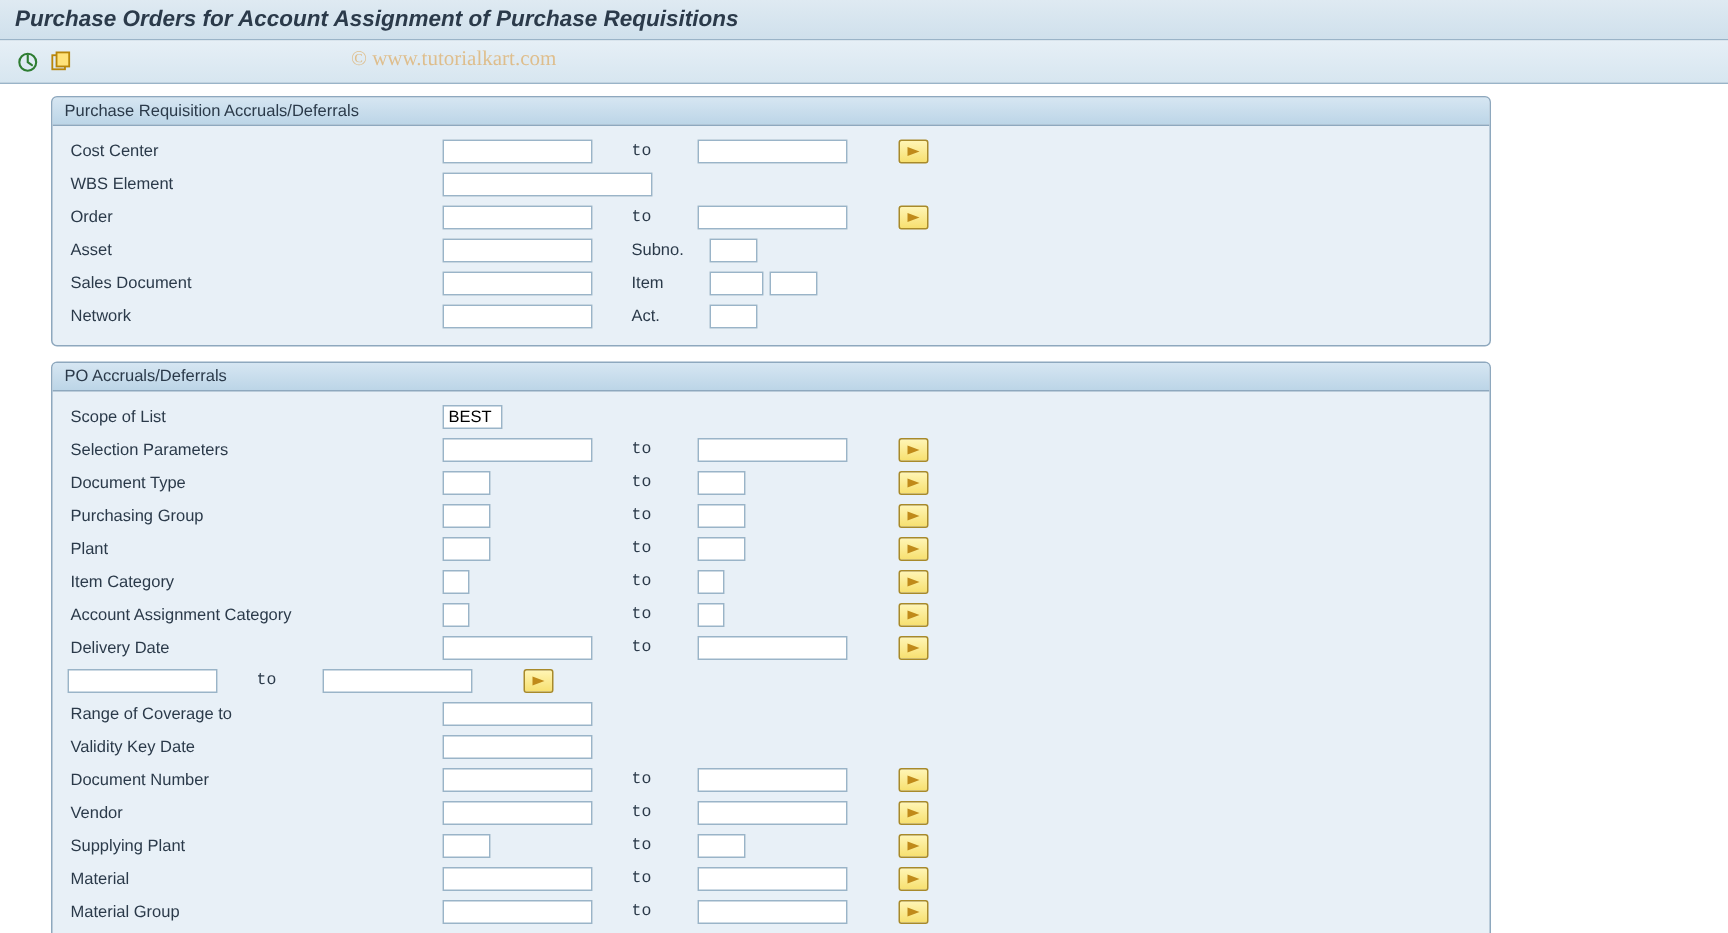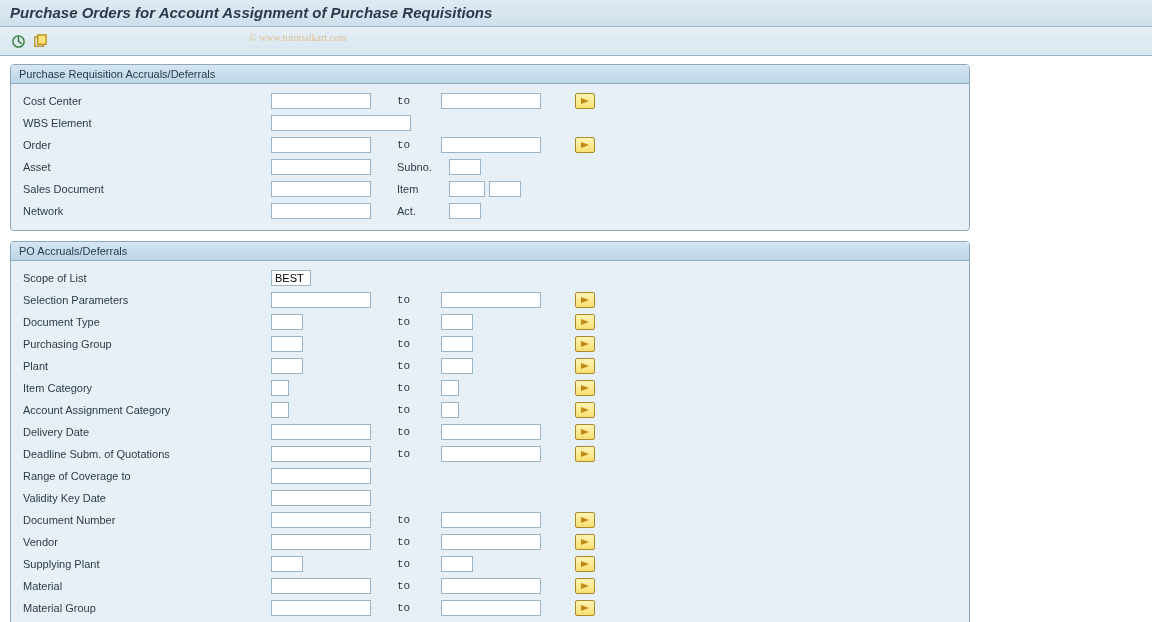--- a/index.html
+++ b/index.html
@@ -35,38 +35,39 @@
   }
   .toolbar-icon {
     width: 16px;
     height: 16px;
     display: inline-flex;
     align-items: center;
     justify-content: center;
   }
   .watermark {
     position: absolute;
-    left: 249px;
+    left: 234px;
     top: 5px;
-    font-size: 10px;
+    font-size: 14px;
     color: #de9a3a;
     opacity: 0.55;
     font-family: Georgia, serif;
     pointer-events: none;
   }
   .content {
     padding: 8px 10px 10px 10px;
   }
   .group {
     width: 958px;
     border: 1px solid #8ea8be;
     border-radius: 4px;
     margin-bottom: 10px;
     background: #e8f0f7;
     overflow: hidden;
+    margin-left: 24px;
   }
   .group-header {
     background: linear-gradient(to bottom, #d6e6f2 0%, #bcd5e7 100%);
     border-bottom: 1px solid #8ea8be;
     padding: 3px 8px;
     font-size: 11px;
     color: #2b3a4a;
   }
   .group-body {
     padding: 6px 0 8px 10px;
@@ -308,21 +309,20 @@
         <div class="cell-to">to</div>
         <div class="cell-input2"><input class="text w-100" style=""></div>
         <div class="cell-btn"><span class="ms-btn">
               <svg width="10" height="8" viewBox="0 0 10 8">
                 <path d="M1 1 L9 4 L1 7 Z" fill="#c08a1a"></path>
               </svg>
             </span></div>
       </div>
 
       <div class="row">
-        <div class="cell-label">Deadline Subm. of Quotations</div>
         <div class="cell-input1"><input class="text w-100" style=""></div>
         <div class="cell-to">to</div>
         <div class="cell-input2"><input class="text w-100" style=""></div>
         <div class="cell-btn"><span class="ms-btn">
               <svg width="10" height="8" viewBox="0 0 10 8">
                 <path d="M1 1 L9 4 L1 7 Z" fill="#c08a1a"></path>
               </svg>
             </span></div>
       </div>
 

